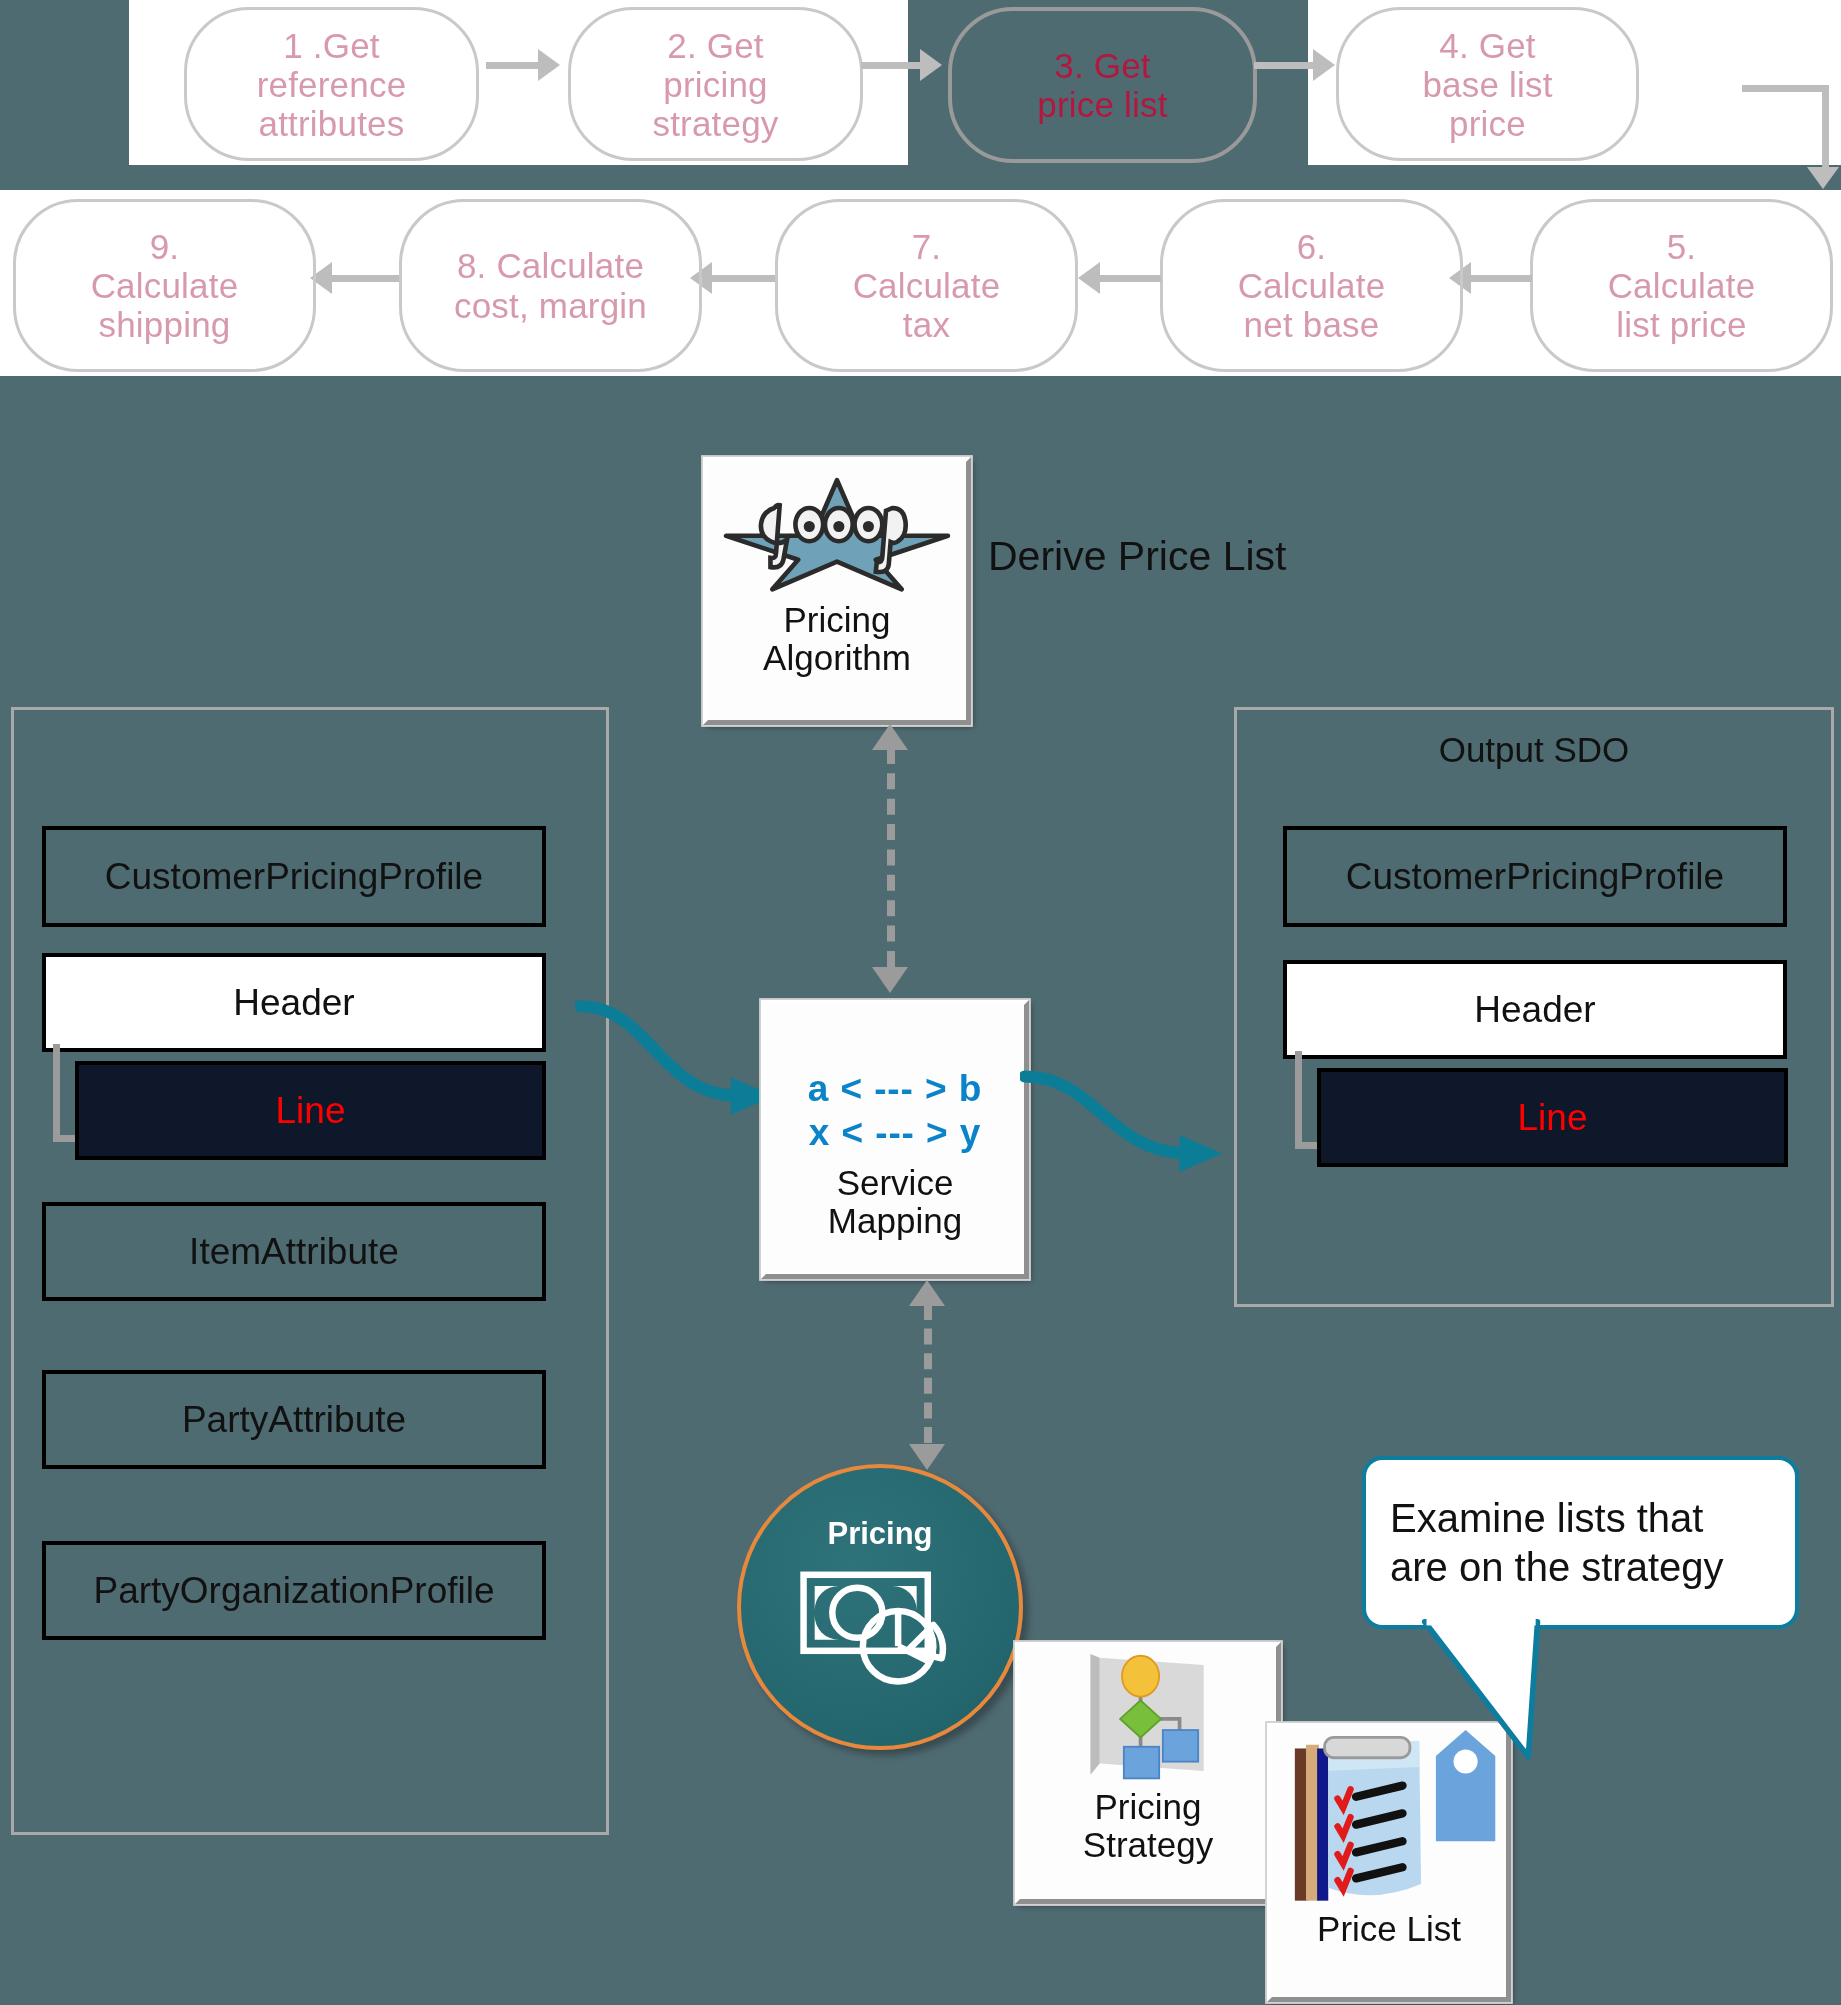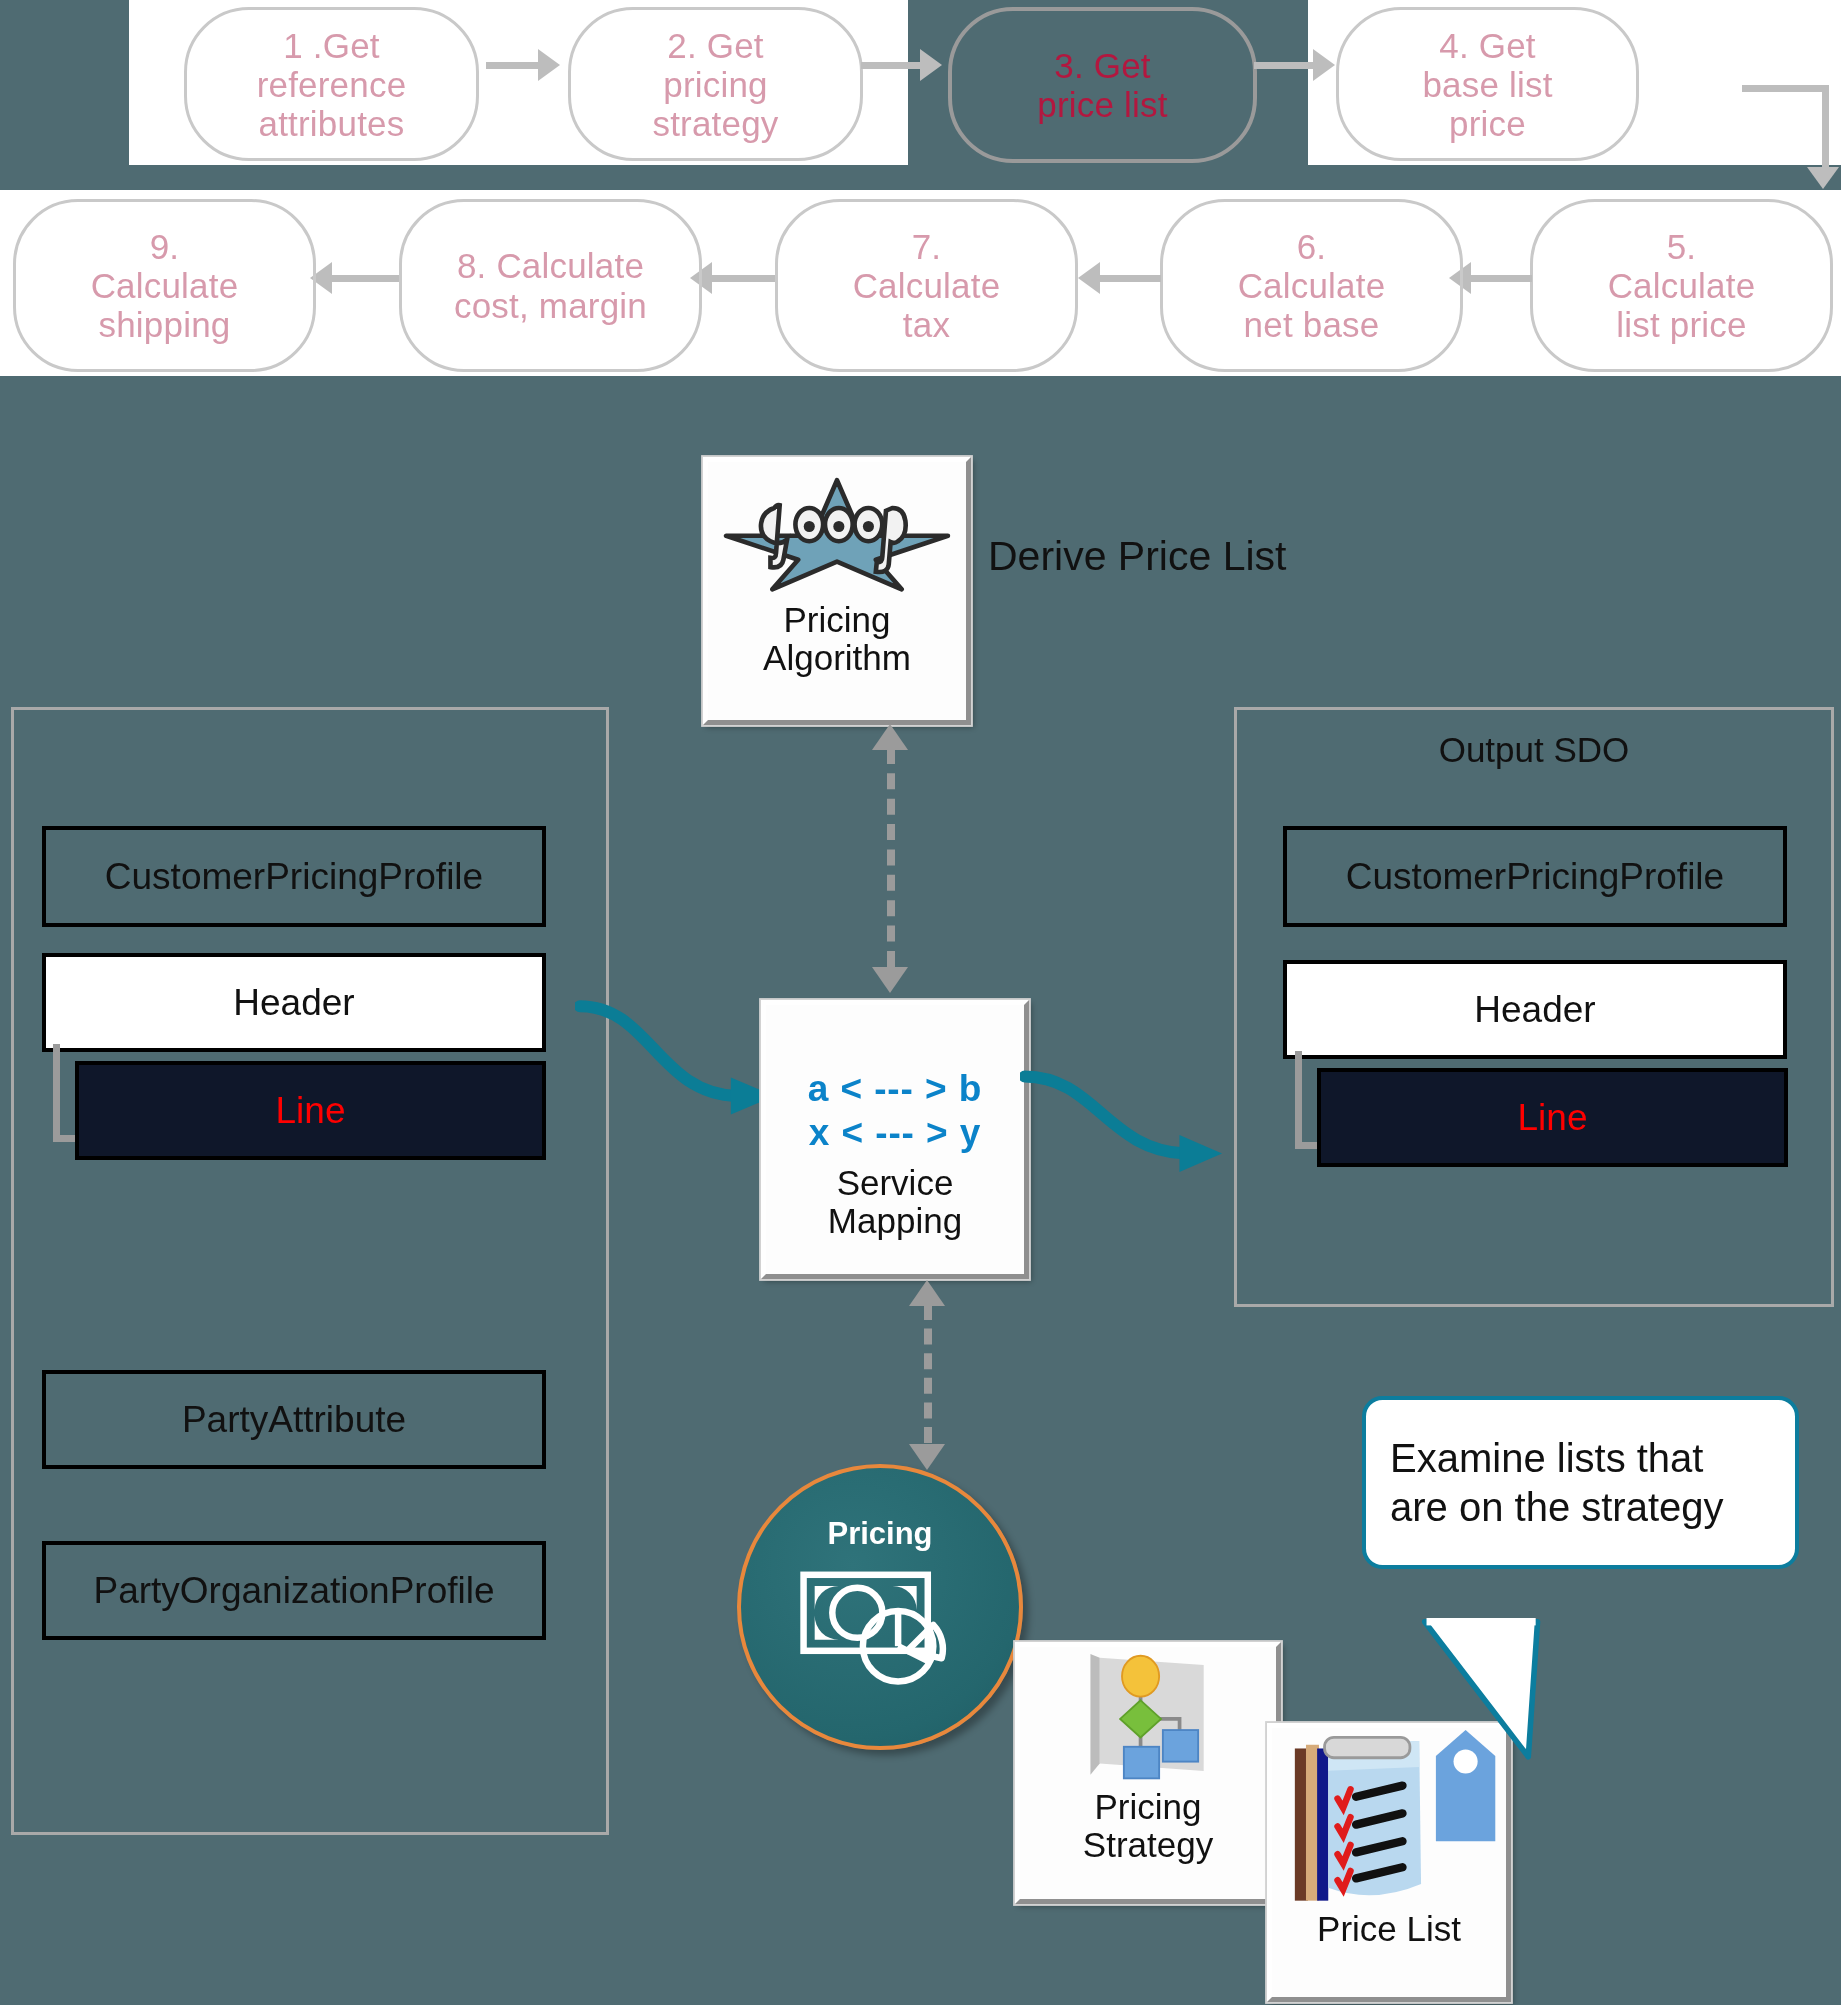--- a/index.html
+++ b/index.html
@@ -106,21 +106,21 @@
     left:737px;top:1464px;width:278px;height:278px;border-radius:50%;
     background:radial-gradient(circle at 40% 35%, #2f737a 0%, #24666d 70%, #1f5b62 100%);
     border:4.6px solid #e8883c;
     box-shadow:5.6px 5.6px 7.4px rgba(0,0,0,.3);
     display:flex;flex-direction:column;align-items:center;
   }
   #pricing-circle .lbl{color:#fff;font-weight:bold;font-size:31px;margin-top:48px;}
 
   
   #callout{
-    left:1362px;top:1396px;width:429px;height:165px;
+    left:1362px;top:1456px;width:429px;height:165px;
     background:#fff;border:4.6px solid #0c7d9e;border-radius:20.4px;
     display:flex;align-items:center;justify-content:flex-start;
   }
   #callout .txt{color:#111;font-size:40px;line-height:1.22;padding:0 24px;}
   #callout-tail{left:1419px;top:1618px;width:213px;height:148px;}
 
   .cap-ps{font-size:34px;}
 </style>
 </head>
 <body>
@@ -279,20 +279,21 @@
   <div class="sdo-box filled" style="left:28px;top:243px;width:496px;height:91px;">Header</div>
 
   <div class="elbow-hl" style="left:39px;top:334px;width:74px;height:109px;">
     <div class="v" style="height:97px;"></div>
     <div class="h" style="top:91px;"></div>
     <div class="head" style="left:41px;top:75px;"></div>
   </div>
 
   <div class="sdo-box line-red" style="left:61px;top:351px;width:463px;height:91px;">Line</div>
 
+  <div class="sdo-box" style="left:28px;top:492px;width:496px;height:91px;">ItemAttribute</div>
 
   <div class="sdo-box" style="left:28px;top:660px;width:496px;height:91px;">PartyAttribute</div>
 
   <div class="sdo-box" style="left:28px;top:831px;width:496px;height:91px;">PartyOrganizationProfile</div>
 </div>
 
 <svg class="abs" style="left:575px;top:983px;width:232px;height:213px;" viewBox="0 0 250 230">
   <path d="M5,25 C80,25 90,120 175,122" stroke="#0b7d96" stroke-width="13" fill="none" stroke-linecap="round"></path>
   <polygon points="168,102 215,122 168,142" fill="#0b7d96"></polygon>
 </svg>

